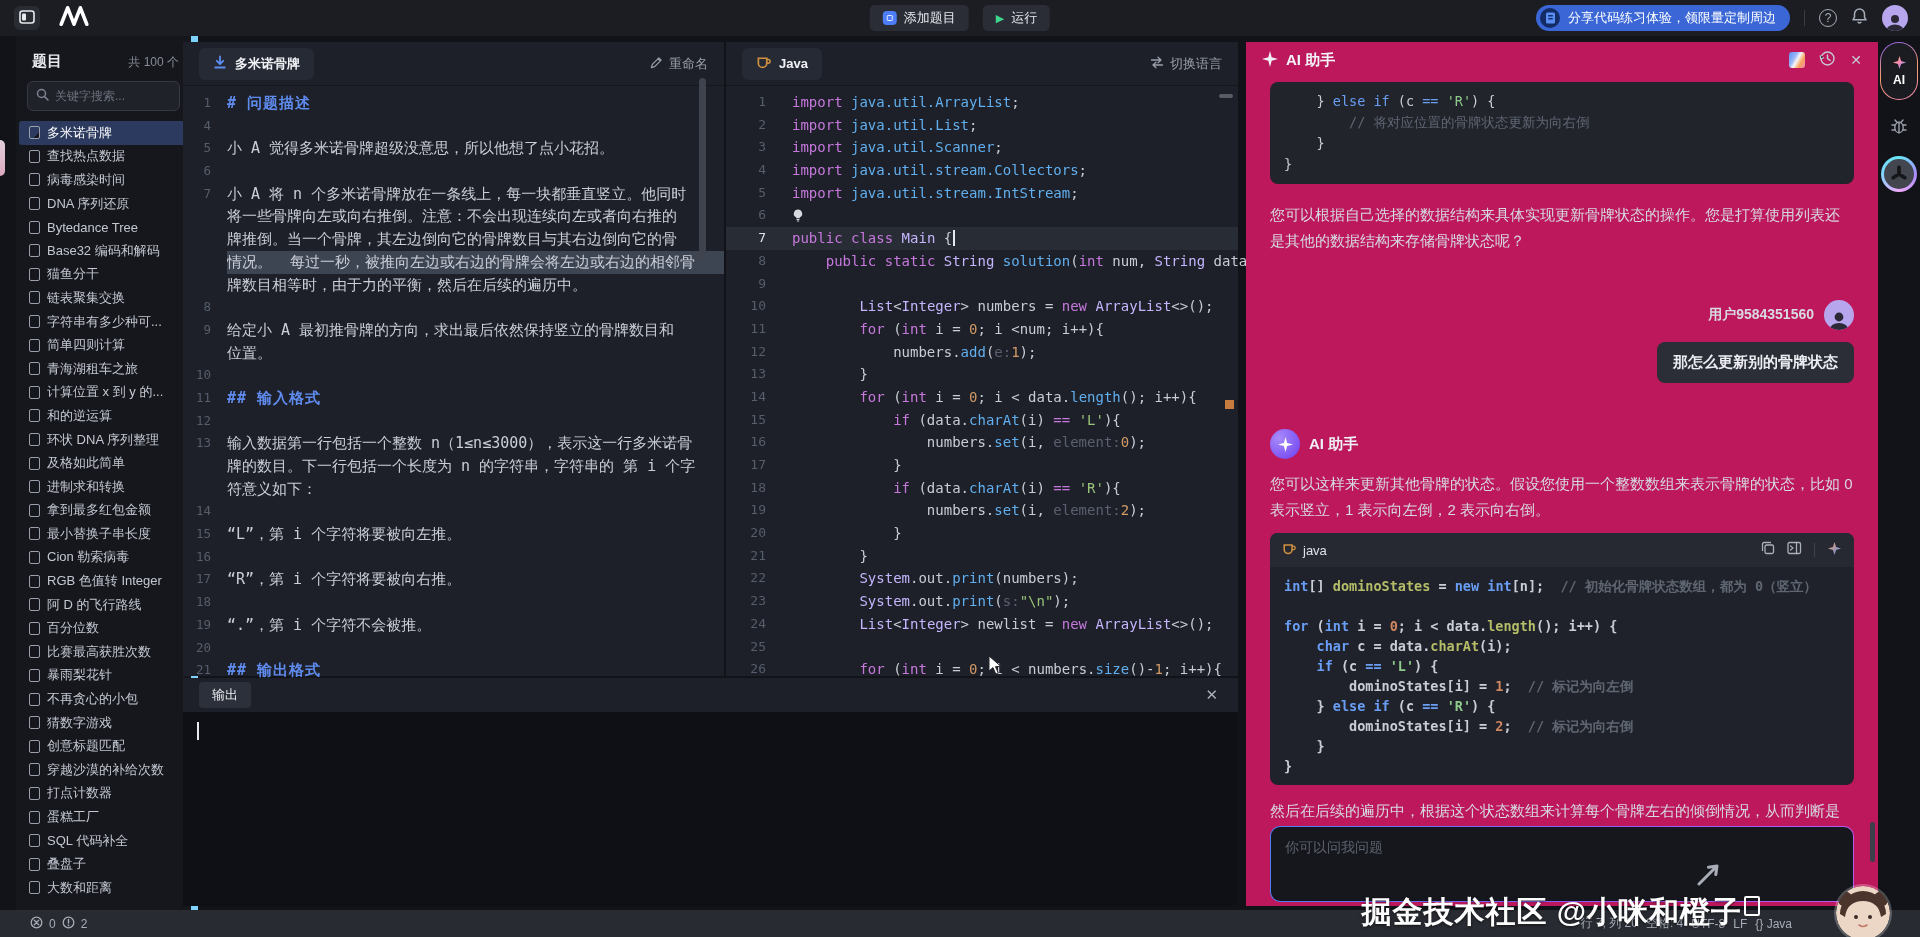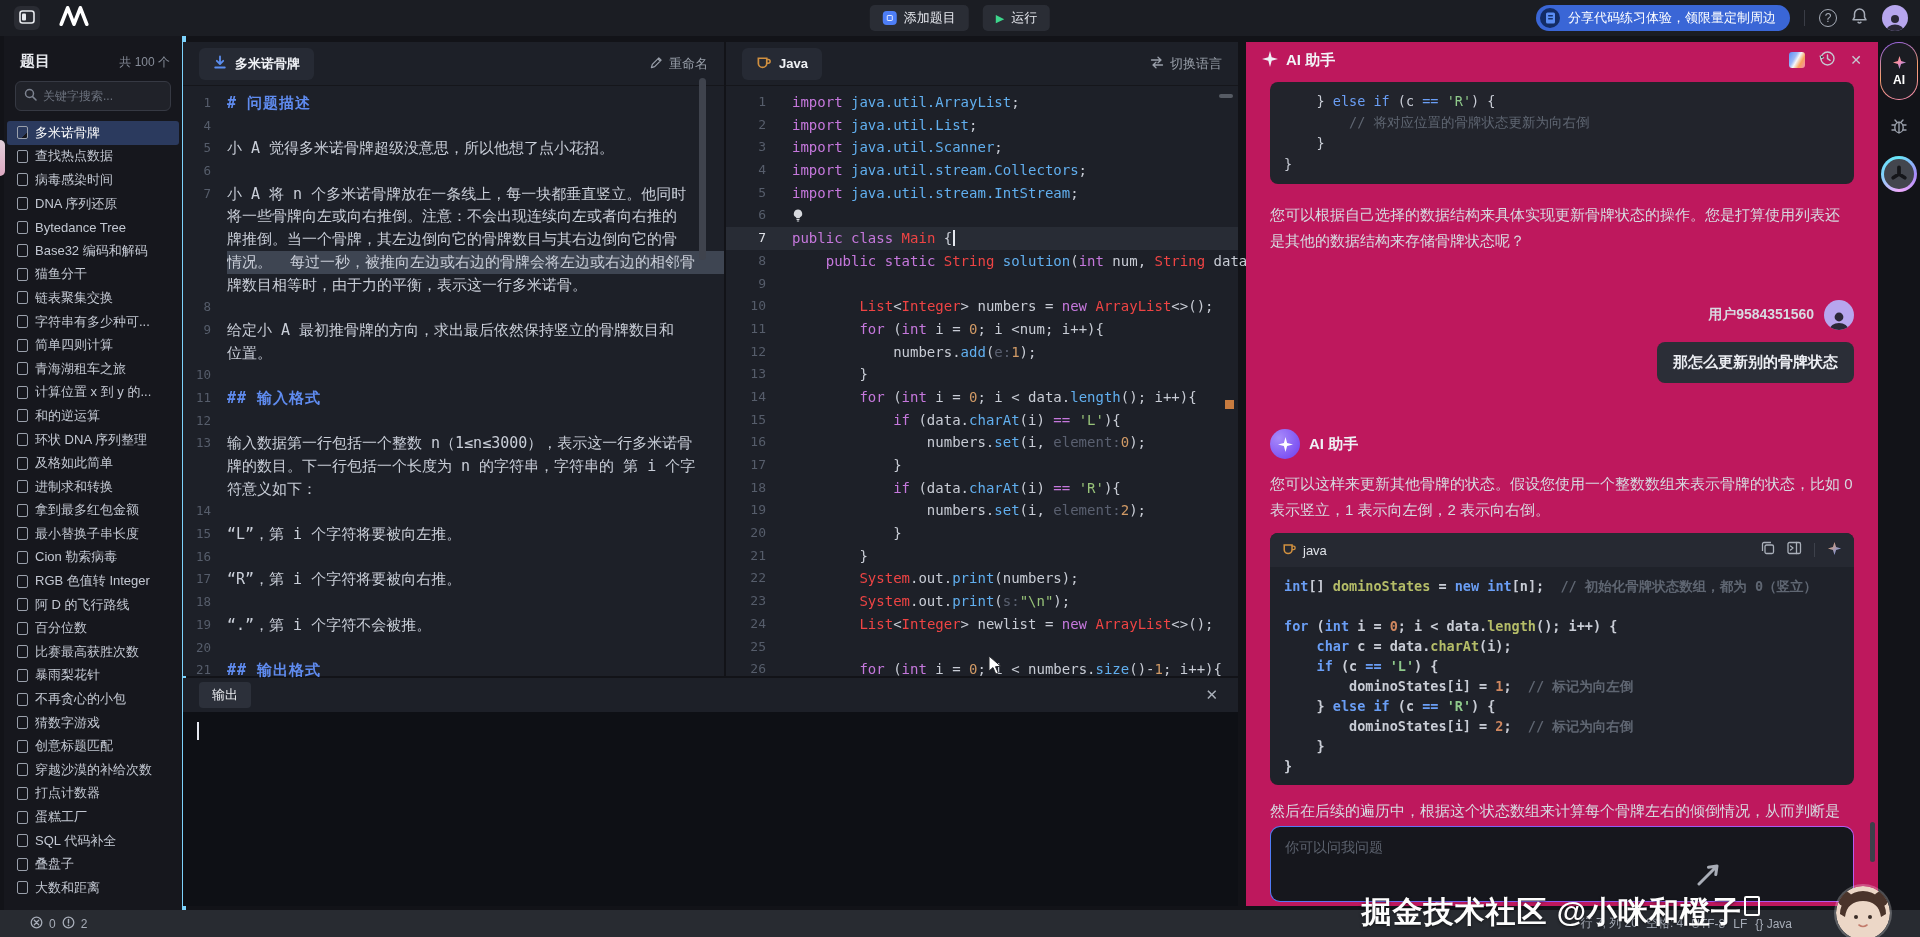--- a/index.html
+++ b/index.html
@@ -23,22 +23,22 @@
     background:#3a66d6; border-radius:14px; color:#fff; font-size:13px; cursor:pointer; }
   .banner-ic { width:20px; height:20px; border-radius:50%; background:#132c66;
     display:flex; align-items:center; justify-content:center; }
   .tb-div { width:1px; height:16px; background:#3a3d46; }
   .help { width:18px; height:18px; border:1.5px solid #a7adb8; border-radius:50%;
     color:#a7adb8; font-size:12px; display:flex; align-items:center; justify-content:center; cursor:pointer; }
   .avatar-sm { width:26px; height:26px; border-radius:50%; background:#b7a6ee;
     display:flex; align-items:flex-end; justify-content:center; overflow:hidden; cursor:pointer; }
 
   
-  .sidebar { position:absolute; left:4px; top:36px; width:182px; bottom:27px; background:#16171d;
-    border-right:4px solid #7dd3fc; }
+  .sidebar { position:absolute; left:16px; top:36px; width:182px; bottom:27px; background:#16171d;
+    border-right:7px solid #7dd3fc; }
   .sb-head { display:flex; align-items:baseline; justify-content:space-between; padding:16px 12px 10px 16px; }
   .sb-title { color:#e8eaef; font-size:15px; font-weight:bold; }
   .sb-count { color:#868c98; font-size:12px; }
   .sb-search { margin:0 11px 10px 11px; height:30px; background:#202229; border:1px solid #363943;
     border-radius:6px; display:flex; align-items:center; padding:0 8px; gap:6px; }
   .sb-search input { background:transparent; border:none; outline:none; color:#5eead4; font-size:12px; width:118px; }
   .sb-search input::placeholder { color:#6b717d; }
   .sb-item { height:23.6px; display:flex; align-items:center; gap:7px; padding:0 8px 0 13px;
     font-size:13px; color:#c3c8d2; cursor:pointer; white-space:nowrap; overflow:hidden; }
   .sb-item.sel { background:#2b3a5e; color:#fff; border-radius:3px; margin:0 3px; padding-left:10px; }
@@ -68,21 +68,21 @@
 
   
   .eline { display:flex; height:22.7px; line-height:22.7px; position:relative; }
   .eline.cur { background:#282c35; }
   .eline .eln { width:40px; flex:none; text-align:right; padding-right:0; color:#565d6b;
     font-family:"DejaVu Sans Mono", monospace; font-size:13px; }
   .eline.cur .eln { color:#dfe2e8; }
   .ecode { font-family:"DejaVu Sans Mono", monospace; font-size:14px; white-space:pre;
     padding-left:26px; display:flex; align-items:center; }
   #code-rows { padding-top:5px; }
-  .tk-k { color:#c678dd; } .tk-t { color:#ef4444; } .tk-f { color:#61afef; }
+  .tk-k { color:#c678dd; } .tk-t { color:#c4b5fd; } .tk-f { color:#61afef; }
   .tk-b { color:#61afef; } .tk-s { color:#98c379; } .tk-n { color:#d19a66; }
   .tk-h { color:#5a6070; } .tk-p { color:#c8ccd5; }
   .tk-ck { color:#6a9ef5; } .tk-co { color:#b5bd68; } .tk-cn { color:#d0875f; }
   .tk-cs { color:#8fc98b; } .tk-cc { color:#5f6672; } .tk-cp { color:#c9cdd6; }
   .bulb { display:inline-flex; margin-right:6px; }
   .caret { display:inline-block; width:2px; height:16px; background:#e6e9f0; margin-left:1px; }
   .sb-dash { position:absolute; right:5px; top:52px; width:14px; height:4px; background:#565b64; border-radius:2px; }
   .mark-orange { position:absolute; right:4px; top:358px; width:9px; height:9px; background:#c77b3f; }
 
   
@@ -416,21 +416,21 @@
       <div class="prow">
         <span class="ln"></span>
         <span class="ptxt">牌推倒。当一个骨牌，其左边倒向它的骨牌数目与其右边倒向它的骨</span>
       </div>
       <div class="prow hl">
         <span class="ln"></span>
         <span class="ptxt">情况。  每过一秒，被推向左边或右边的骨牌会将左边或右边的相邻骨</span>
       </div>
       <div class="prow">
         <span class="ln"></span>
-        <span class="ptxt">牌数目相等时，由于力的平衡，表示这一行多米诺骨。</span>
+        <span class="ptxt">牌数目相等时，由于力的平衡，然后在后续的遍历中。</span>
       </div>
       <div class="prow">
         <span class="ln">8</span>
         <span class="ptxt"></span>
       </div>
       <div class="prow">
         <span class="ln">9</span>
         <span class="ptxt">给定小 A 最初推骨牌的方向，求出最后依然保持竖立的骨牌数目和</span>
       </div>
       <div class="prow">

